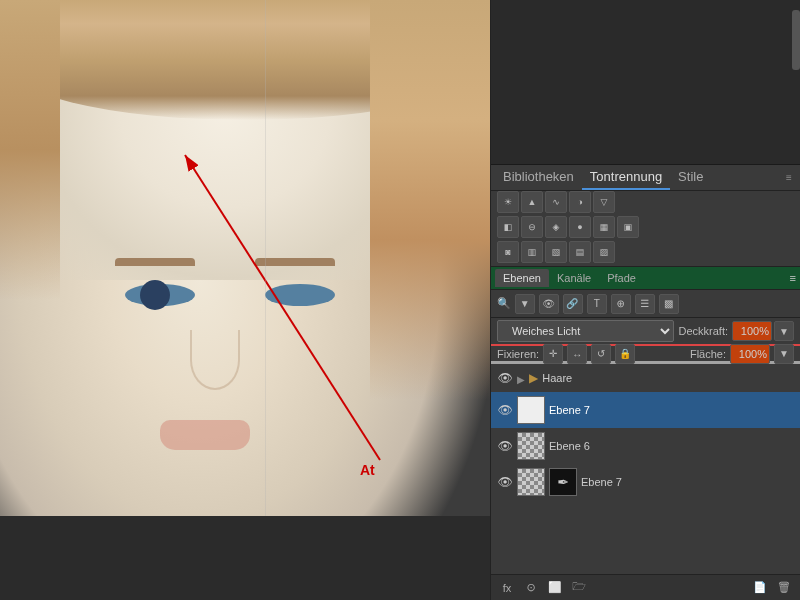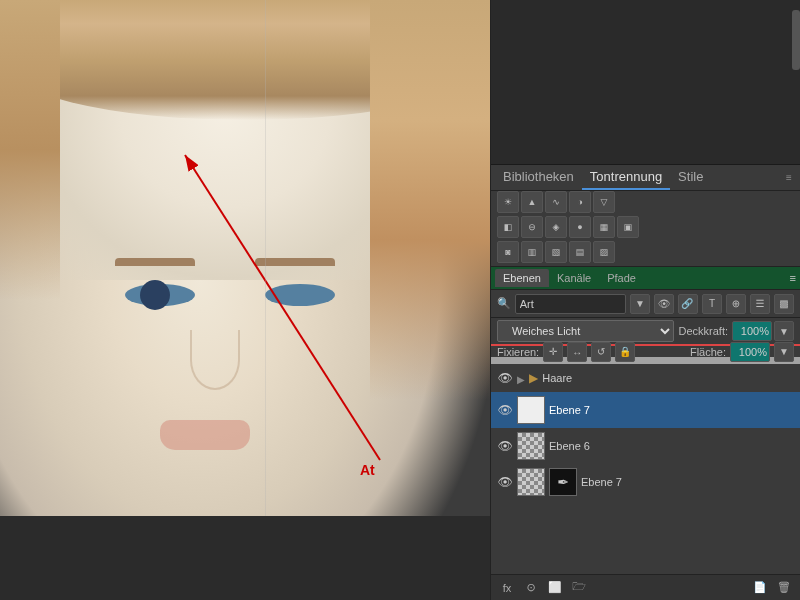--- a/index.html
+++ b/index.html
@@ -287,38 +287,38 @@
       color: #bbb;
       font-size: 11px;
       white-space: nowrap;
     }
     .opacity-value {
       display: flex;
       align-items: center;
       gap: 2px;
     }
     .opacity-input {
-      background: #0f766e;
+      background: #c2410c;
       border: 1px solid #555;
       border-radius: 2px;
       color: #ccc;
       font-size: 11px;
       width: 40px;
       height: 20px;
       text-align: right;
       padding-right: 2px;
     }
     
     .fix-row {
       display: flex;
       align-items: center;
       padding: 3px 6px;
       gap: 4px;
       height: 18px;
-      border-bottom: 7px solid #a3a3a3;
+      border-bottom: 3px solid #a3a3a3;
     }
     .fix-label {
       color: #bbb;
       font-size: 11px;
     }
     
     .layers-list {
       flex: 1;
       overflow-y: auto;
       background: #3a3a3a;
@@ -490,23 +490,20 @@
     <div class="layer-tabs">
       <div class="layer-tab active">Ebenen</div>
       <div class="layer-tab">Kanäle</div>
       <div class="layer-tab">Pfade</div>
       <div class="spacer"></div>
       <div class="panel-btn">≡</div>
     </div>
 
     <div class="layer-controls">
       <span style="font-size:11px;color:#aaa;">🔍</span>
-      <div class="search-box">
-        <input type="text" value="Art" style="">
-      </div>
       <div class="ctrl-btn">▼</div>
       <div class="ctrl-btn">👁</div>
       <div class="ctrl-btn">🔗</div>
       <div class="ctrl-btn">T</div>
       <div class="ctrl-btn">⊕</div>
       <div class="ctrl-btn">☰</div>
       <div class="ctrl-btn">▩</div>
     </div>
 
     <div class="blend-row">

